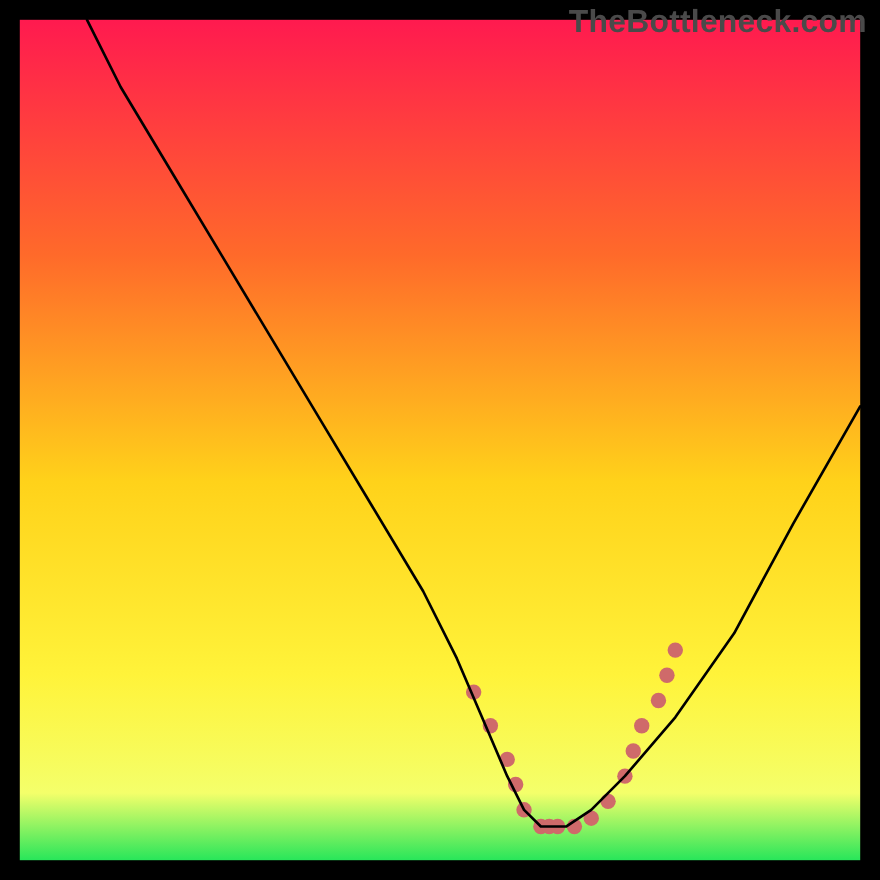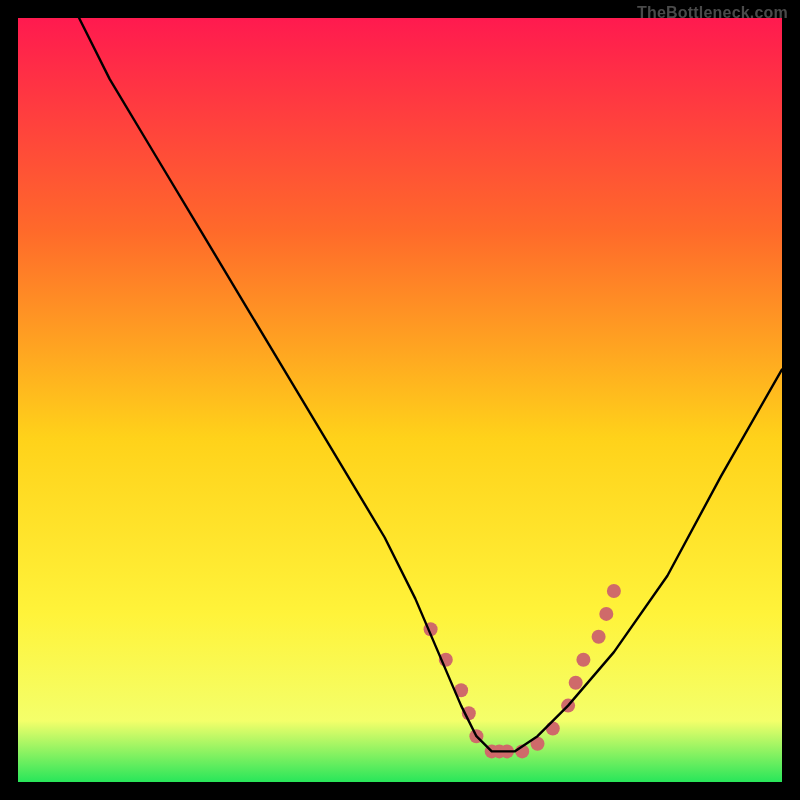--- a/index.html
+++ b/index.html
@@ -19,21 +19,21 @@
   svg {
     position: absolute;
     top: 0;
     left: 0;
   }
   .watermark {
     position: absolute;
     top: 4px;
     right: 12px;
     font-family: Arial, Helvetica, sans-serif;
-    font-size: 16px;
+    font-size: 29px;
     font-weight: 600;
     color: #4a4a4a;
     letter-spacing: 0.2px;
     user-select: none;
     white-space: nowrap;
   }
 </style>
 </head>
 <body>
 

